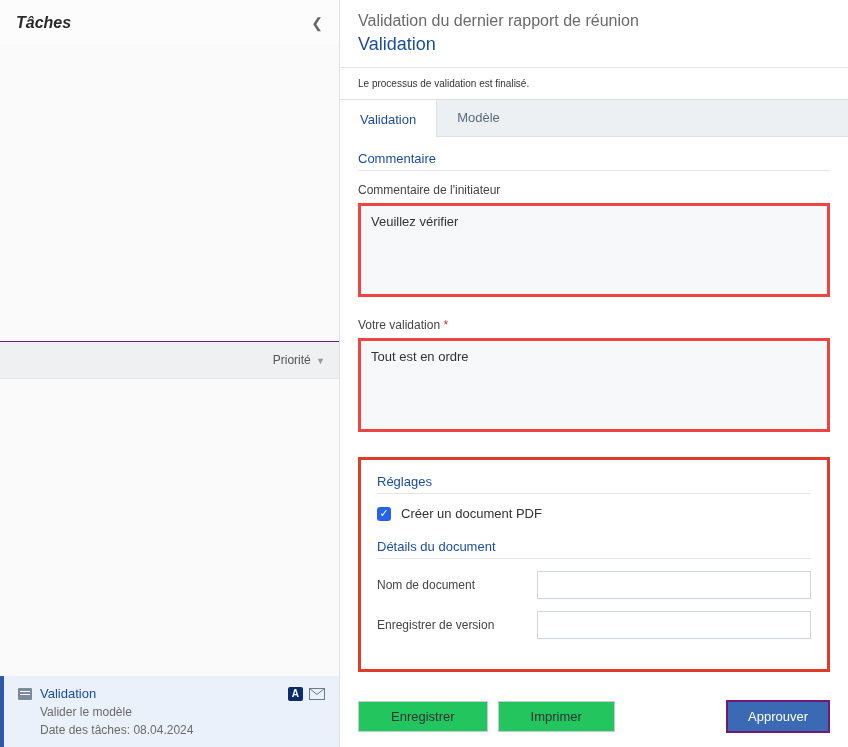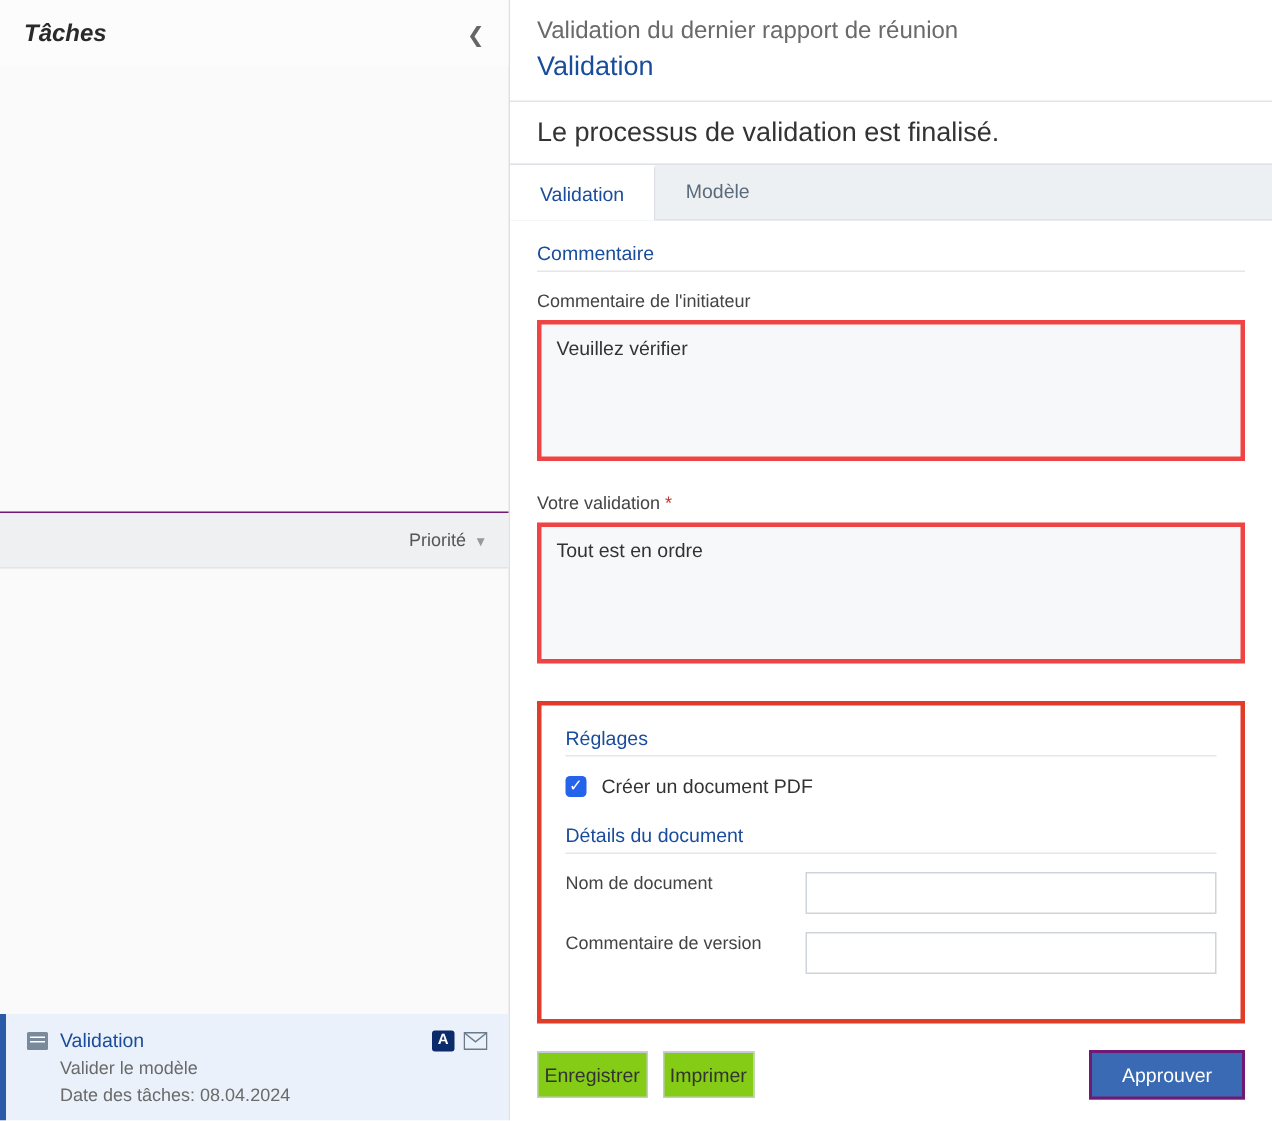--- a/index.html
+++ b/index.html
@@ -16,38 +16,38 @@
     .task-icon { width: 14px; height: 12px; background: #7a8a9a; border-radius: 1px; position: relative; }
     .task-icon::before { content: ""; position: absolute; left: 2px; right: 2px; top: 3px; height: 1px; background: #fff; box-shadow: 0 3px 0 #fff; }
     .task-name { color: #1a4c9c; font-size: 13px; }
     .task-top-right { display: flex; align-items: center; gap: 6px; }
     .badge-a { background: #0b2b6b; color: #fff; font-weight: 700; font-size: 10px; padding: 1px 4px; border-radius: 2px; line-height: 1.2; }
     .mail-icon svg { display: block; }
     .task-sub { color: #6a6a6a; font-size: 12px; margin-left: 22px; }
     .right-panel { flex: 1; display: flex; flex-direction: column; background: #fff; }
     .breadcrumb { padding: 12px 18px 2px 18px; color: #6a6a6a; font-size: 16px; }
     .page-title { padding: 2px 18px 12px 18px; color: #1a4c9c; font-size: 18px; font-weight: 500; }
-    .status-row { padding: 10px 18px; color: #333; font-size: 18px; border-top: 1px solid #e4e4e4; }
+    .status-row { padding: 10px 18px; color: #333; font-size: 10px; border-top: 1px solid #e4e4e4; }
     .tabs { display: flex; background: #edf0f3; border-top: 1px solid #dde1e6; border-bottom: 1px solid #dde1e6; }
     .tab { padding: 10px 20px; font-size: 13px; color: #5a6a7a; cursor: pointer; }
     .tab.active { background: #fff; color: #1a4c9c; border-top: 2px solid transparent; margin-bottom: -1px; border-right: 1px solid #dde1e6; }
     .content { padding: 14px 18px 0 18px; overflow-y: auto; flex: 1; }
     .section-title { color: #1a4c9c; font-size: 13px; font-weight: 500; padding-bottom: 4px; border-bottom: 1px solid #e6e6e6; margin-bottom: 12px; }
     .field-label { font-size: 12px; color: #444; margin-bottom: 6px; display: block; }
     .req { color: #c0392b; }
     .textarea { width: 100%; min-height: 94px; border: 3px solid #ef4444; background: #f7f8f9; padding: 8px 10px; font-size: 13px; font-family: inherit; color: #333; resize: none; margin-bottom: 18px; }
     .red-box { border: 3px solid #e03c2a; padding: 14px 16px 18px 16px; margin-top: 4px; margin-bottom: 16px; }
     .checkbox-row { display: flex; align-items: center; gap: 10px; margin: 6px 0 18px 0; }
     .checkbox { width: 14px; height: 14px; border-radius: 3px; background: #2563eb; display: flex; align-items: center; justify-content: center; color: #fff; font-size: 11px; }
-    .form-row { display: flex; margin-bottom: 12px; gap: 10px; }
+    .form-row { display: flex; align-items: center; margin-bottom: 12px; gap: 10px; }
     .form-row label { flex: 0 0 150px; font-size: 12px; color: #444; }
     .text-input { flex: 1; border: 1px solid #cfd4da; height: 28px; padding: 4px 8px; font-size: 13px; font-family: inherit; }
     .footer { display: flex; align-items: center; justify-content: space-between; padding: 12px 18px 14px 18px; }
     .footer-left { display: flex; gap: 10px; }
-    .btn { border: 1px solid #c5cad0; background: #84cc16; padding: 7px 4px; font-size: 13px; color: #333; cursor: pointer; font-family: inherit; }
+    .btn { border: 1px solid #c5cad0; background: #22c55e; padding: 7px 32px; font-size: 13px; color: #333; cursor: pointer; font-family: inherit; }
     .btn-primary { background: #3b6ab5; border: 2px solid #701a75; color: #fff; padding: 7px 20px; }
   </style>
 </head>
 <body>
 
 <div class="left-panel">
   <div class="left-header">
     <span class="left-title">Tâches</span>
     <span class="chevron">❮</span>
   </div>
@@ -96,21 +96,21 @@
       <div class="checkbox-row">
         <span class="checkbox">✓</span>
         <span>Créer un document PDF</span>
       </div>
       <div class="section-title">Détails du document</div>
       <div class="form-row">
         <label>Nom de document</label>
         <input type="text" class="text-input" value="" style="">
       </div>
       <div class="form-row">
-        <label>Commentaire de version</label>
+        <label>Enregistrer de version</label>
         <input type="text" class="text-input" value="" style="">
       </div>
     </div>
   </div>
   <div class="footer">
     <div class="footer-left">
       <button class="btn">Enregistrer</button>
       <button class="btn">Imprimer</button>
     </div>
     <button class="btn btn-primary">Approuver</button>

